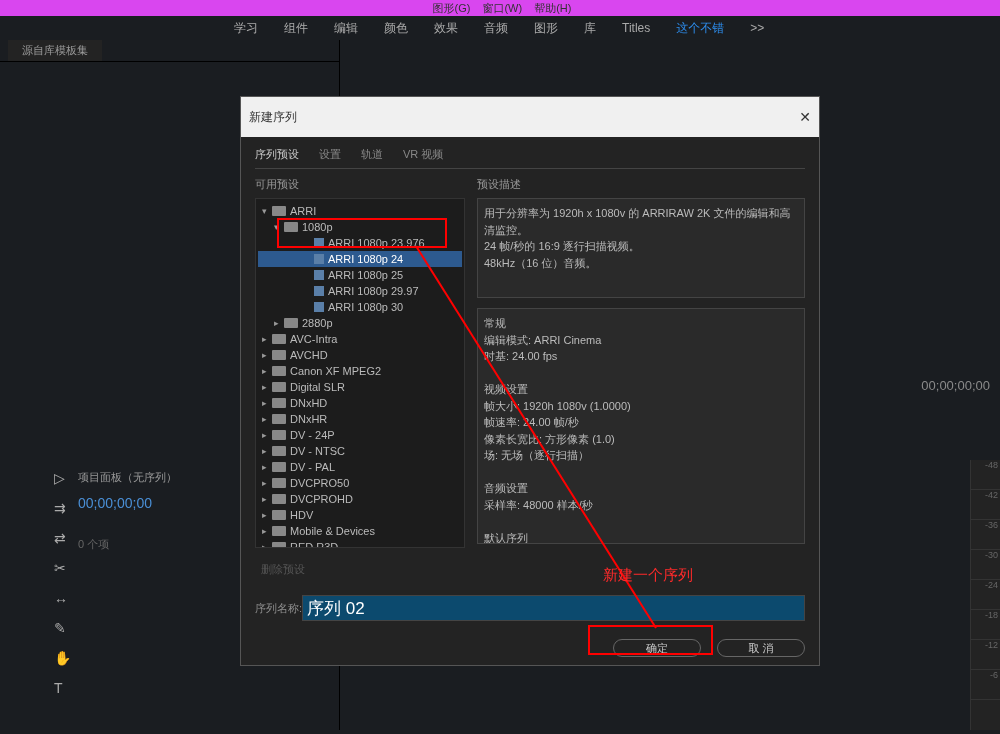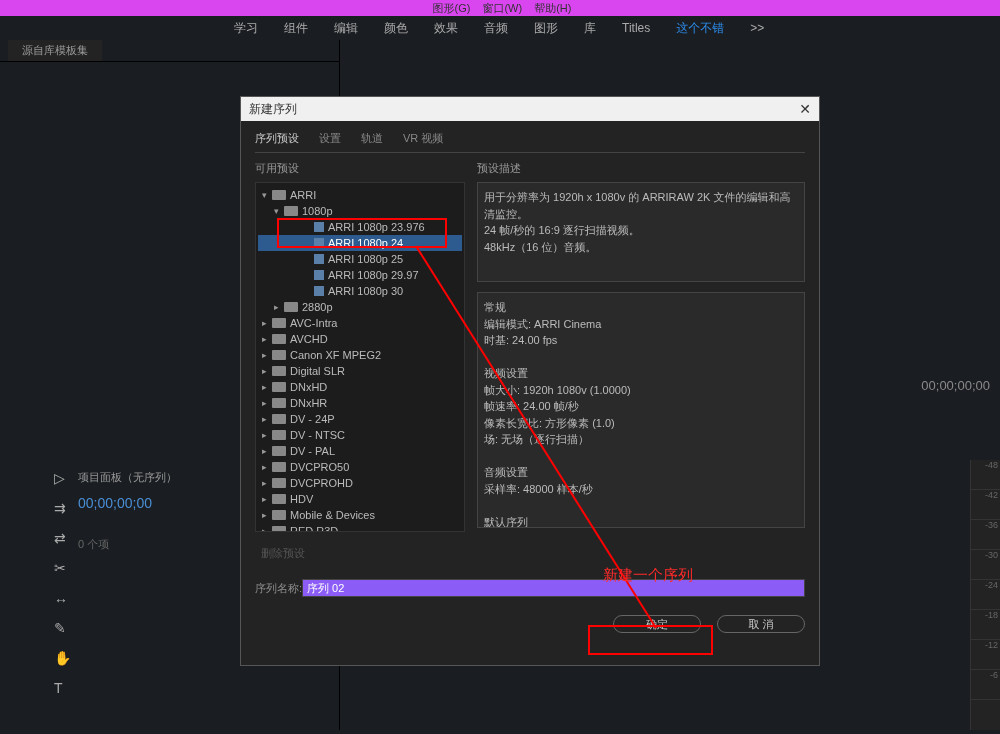--- a/index.html
+++ b/index.html
@@ -14,42 +14,42 @@
 .right-panel { flex: 1; position: relative; }
 .timecode-big { position: absolute; right: 10px; top: 338px; color: #8a8a8a; font-size: 13px; }
 .tool-col { position: absolute; left: 54px; top: 470px; display: flex; flex-direction: column; gap: 14px; }
 .tool-col span { color: #aaa; font-size: 14px; }
 .proj-area { position: absolute; left: 78px; top: 470px; }
 .proj-tab { font-size: 11px; color: #999; margin-bottom: 10px; }
 .tc2 { color: #4a8fd6; font-size: 14px; }
 .proj-note { color: #666; font-size: 11px; margin-top: 26px; }
 
 .dialog { position: absolute; left: 240px; top: 96px; width: 580px; height: 570px; background: #232323; border: 1px solid #555; z-index: 10; }
-.dialog-title { height: 24px; display: flex; align-items: center; justify-content: space-between; padding: 0 8px; background: #f0f0f0; color: #333; font-size: 12px; }
+.dialog-title { height: 40px; display: flex; align-items: center; justify-content: space-between; padding: 0 8px; background: #f0f0f0; color: #333; font-size: 12px; }
 .dialog-close { cursor: pointer; font-size: 14px; }
 .dialog-body { padding: 10px 14px; }
 .dlg-tabs { display: flex; gap: 20px; font-size: 11px; color: #888; border-bottom: 1px solid #444; padding-bottom: 6px; margin-bottom: 8px; }
 .dlg-tabs .on { color: #ccc; }
 .dlg-cols { display: flex; gap: 12px; }
 .col-l { width: 210px; }
 .col-r { flex: 1; }
 .section-label { font-size: 11px; color: #999; margin-bottom: 6px; }
 .tree { background: #1c1c1c; height: 350px; overflow: hidden; font-size: 11px; color: #bbb; padding: 4px 2px; border: 1px solid #333; }
 .tree-item { display: flex; align-items: center; height: 16px; padding-left: 4px; cursor: pointer; }
 .tree-item.l1 { padding-left: 16px; }
 .tree-item.l3 { padding-left: 56px; }
 .tree-item.selected { background: #2d5a8f; color: #fff; }
 .chev { display: inline-block; width: 10px; color: #999; font-size: 9px; }
 .folder-ico { display: inline-block; width: 14px; height: 10px; background: #888; margin-right: 4px; border-radius: 1px; }
 .preset-ico { display: inline-block; width: 10px; height: 10px; background: #5a7fa8; margin-right: 4px; }
 .desc-box { background: #2a2a2a; border: 1px solid #444; height: 100px; font-size: 11px; color: #bbb; padding: 6px; line-height: 1.5; margin-bottom: 10px; overflow: hidden; }
 .detail-box { background: #2a2a2a; border: 1px solid #444; height: 236px; font-size: 11px; color: #bbb; padding: 6px; line-height: 1.5; overflow: hidden; }
 .del-preset { color: #555; font-size: 11px; margin-top: 14px; padding-left: 6px; }
 .seq-name-row { display: flex; align-items: center; gap: 0; margin-top: 18px; font-size: 11px; }
-.seq-name-row input { flex: 1; background: #8b5cf6; border: 1px solid #444; color: #fff; font-size: 11px; padding: 2px 4px; }
+.seq-name-row input { flex: 1; background: #0c4a6e; border: 1px solid #444; color: #fff; font-size: 17px; padding: 2px 4px; }
 .seq-name-row input::selection { background: #2d5a8f; }
 .dlg-btns { display: flex; gap: 16px; justify-content: flex-end; margin-top: 18px; }
 .dlg-btn { width: 88px; height: 18px; border: 1px solid #666; border-radius: 10px; background: transparent; color: #ccc; font-size: 11px; display: flex; align-items: center; justify-content: center; cursor: pointer; }
 
 .anno-box1 { position: absolute; left: 277px; top: 218px; width: 170px; height: 30px; border: 2px solid #ff0000; z-index: 20; pointer-events: none; }
 .anno-box2 { position: absolute; left: 588px; top: 625px; width: 125px; height: 30px; border: 2px solid #ff0000; z-index: 20; pointer-events: none; }
 .anno-line { position: absolute; left: 0; top: 0; z-index: 19; pointer-events: none; }
 .anno-text { position: absolute; left: 603px; top: 566px; color: #ff2a2a; font-size: 15px; z-index: 20; pointer-events: none; }
 .ruler { position: absolute; right: 0; top: 460px; width: 30px; height: 270px; background: #232323; font-size: 9px; color: #666; border-left: 1px solid #333; }
 .ruler div { border-bottom: 1px solid #333; height: 30px; text-align: right; padding-right: 2px; }

